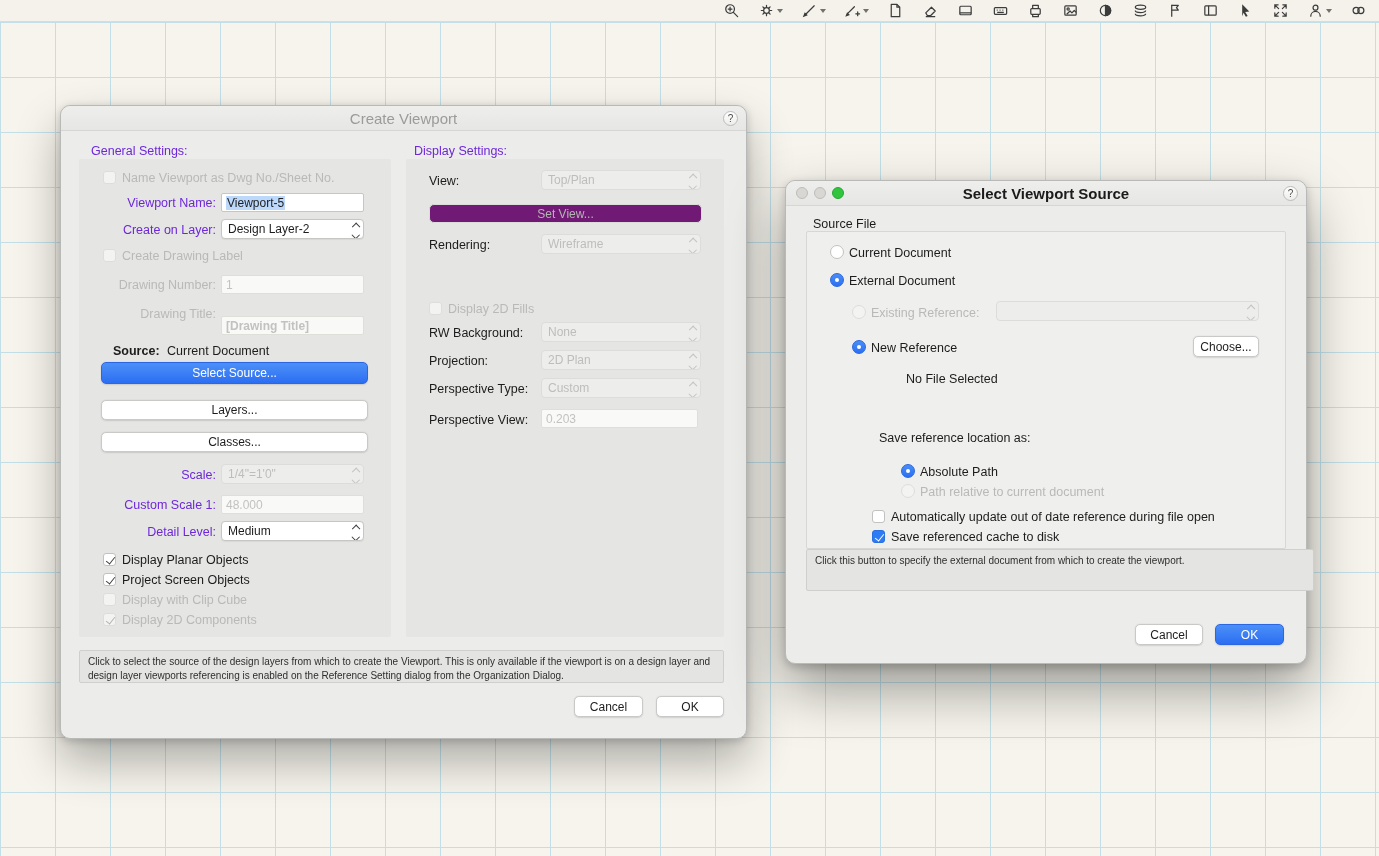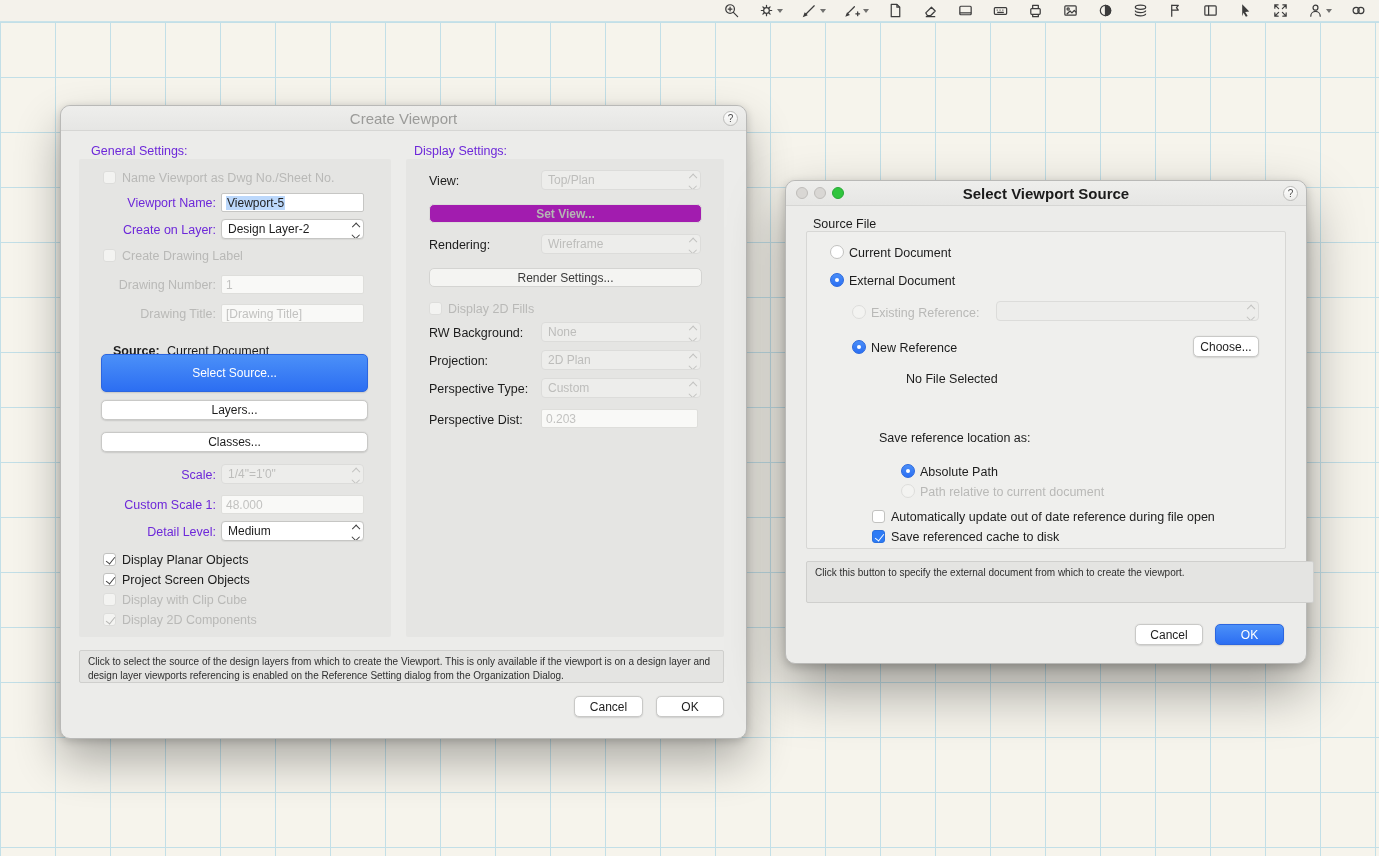--- a/index.html
+++ b/index.html
@@ -59,21 +59,21 @@
   .steppers { position:absolute; right:5px; top:4px; display:flex; flex-direction:column; gap:2.5px; }
   .c { width:4.5px; height:4.5px; border-style:solid; border-color:#3f3f3f; }
   .c.up { border-width:1.5px 1.5px 0 0; transform:rotate(-45deg); }
   .c.down { border-width:0 1.5px 1.5px 0; transform:rotate(45deg); }
   .popup.dis .c { border-color:#c3c3c1; }
 
   .btn { position:absolute; box-sizing:border-box; display:flex; align-items:center; justify-content:center;
     background:#fff; border:1px solid #c9c9c7; border-radius:5px; font-size:12px; color:#1d1d1d;
     box-shadow:0 0.5px 1.5px rgba(0,0,0,0.12); cursor:default; white-space:nowrap; }
   .btn.primary { background:linear-gradient(180deg,#4b90f8,#2c6ef2); border-color:#2c66e0; color:#fff; }
-  .btn.disbtn { background:#a21caf; color:#b5b5b3; border-color:#dcdcda; box-shadow:none;font-weight:bold; }
+  .btn.disbtn { background:#701a75; color:#b5b5b3; border-color:#dcdcda; box-shadow:none; }
   .btn.flat { background:#f4f4f2; color:#3a3a3a; border-color:#d4d4d2; box-shadow:none; }
 
   .cb { position:absolute; width:13px; height:13px; box-sizing:border-box; background:#fff;
     border:1px solid #c2c2c0; border-radius:3px; }
   .cb.checked::after { content:""; position:absolute; left:3.5px; top:0.5px; width:4px; height:8px;
     border:solid #3f3f3f; border-width:0 1.6px 1.6px 0; transform:rotate(38deg); }
   .cb.blue { background:#2d7bf5; border-color:#2a6fde; }
   .cb.blue.checked::after { border-color:#fff; }
   .cb.dis { background:#f3f3f1; border-color:#dddddb; }
   .cb.dis.checked::after { border-color:#b3b3b1; }
@@ -238,26 +238,26 @@
         </span>
     </div>
 
     <span class="cb dis" style="left:42px;top:143px"></span>
     <span class="lbl g" style="left:61px;top:143px">Create Drawing Label</span>
 
     <span class="lblr" style="top:172px;color:#b9b9b7">Drawing Number:</span>
     <input class="field dis-field" style="left: 160px; top: 169px; width: 143px;" value="1">
 
     <span class="lblr" style="top:201px;color:#b9b9b7">Drawing Title:</span>
-    <input class="field dis-field" style="left: 160px; top: 198px; width: 143px;" value="[Drawing Title]">
+    <input class="field dis-field" style="left: 160px; top: 210px; width: 143px; font-weight: bold;" value="[Drawing Title]">
 
     <span class="lbl b" style="left:52px;top:238px">Source:</span>
     <span class="lbl" style="left:106px;top:238px">Current Document</span>
 
-    <div class="btn primary" style="left:40px;top:248px;width:267px;height:38px">Select Source...</div>
+    <div class="btn primary" style="left:40px;top:256px;width:267px;height:22px">Select Source...</div>
     <div class="btn" style="left:40px;top:294px;width:267px;height:20px">Layers...</div>
     <div class="btn" style="left:40px;top:326px;width:267px;height:20px">Classes...</div>
 
     <span class="lblr" style="top:362px">Scale:</span>
     <div class="popup dis" style="left:160px;top:358px;width:143px">
       <span>1/4"=1'0"</span>
       <span class="steppers">
           <span class="c up"></span>
           <span class="c down"></span>
         </span>
@@ -295,21 +295,20 @@
     <div class="btn disbtn" style="left:368px;top:98px;width:273px;height:19px">Set View...</div>
 
     <span class="lbl" style="left:368px;top:132px">Rendering:</span>
     <div class="popup dis" style="left:480px;top:128px;width:160px">
       <span>Wireframe</span>
       <span class="steppers">
           <span class="c up"></span>
           <span class="c down"></span>
         </span>
     </div>
-    <div class="btn flat" style="left:368px;top:162px;width:273px;height:19px">Render Settings...</div>
 
     <span class="cb dis" style="left:368px;top:196px"></span>
     <span class="lbl g" style="left:387px;top:196px">Display 2D Fills</span>
 
     <span class="lbl" style="left:368px;top:220px">RW Background:</span>
     <div class="popup dis" style="left:480px;top:216px;width:160px">
       <span>None</span>
       <span class="steppers">
           <span class="c up"></span>
           <span class="c down"></span>
@@ -327,21 +326,21 @@
 
     <span class="lbl" style="left:368px;top:276px">Perspective Type:</span>
     <div class="popup dis" style="left:480px;top:272px;width:160px">
       <span>Custom</span>
       <span class="steppers">
           <span class="c up"></span>
           <span class="c down"></span>
         </span>
     </div>
 
-    <span class="lbl" style="left:368px;top:307px">Perspective Dist:</span>
+    <span class="lbl" style="left:368px;top:307px">Perspective View:</span>
     <input class="field dis-field" style="left: 480px; top: 303px; width: 157px;" value="0.203">
 
     <div class="helpband" style="left:18px;top:544px;width:645px;height:33px">Click to select the source of the design layers from which to create the Viewport. This is only available if the viewport is on a design layer and design layer viewports referencing is enabled on the Reference Setting dialog from the Organization Dialog.</div>
     <div class="btn" style="left:513px;top:590px;width:69px;height:21px">Cancel</div>
     <div class="btn" style="left:595px;top:590px;width:68px;height:21px">OK</div>
   </div>
 
   <div class="dialog" style="left:785px;top:180px;width:520px;height:482px;box-shadow:0 25px 55px rgba(0,0,0,0.38),0 3px 10px rgba(0,0,0,0.2)">
     <div class="titlebar">
       <span class="tl gray" style="left:10px"></span>
@@ -383,19 +382,19 @@
 
     <span class="radio dis" style="left:115px;top:303px"></span>
     <span class="lbl g" style="left:134px;top:304px">Path relative to current document</span>
 
     <span class="cb" style="left:86px;top:329px"></span>
     <span class="lbl" style="left:105px;top:329px">Automatically update out of date reference during file open</span>
 
     <span class="cb blue checked" style="left:86px;top:349px"></span>
     <span class="lbl" style="left:105px;top:349px">Save referenced cache to disk</span>
 
-    <div class="helpband" style="left:20px;top:380px;width:508px;height:42px">Click this button to specify the external document from which to create the viewport.</div>
+    <div class="helpband" style="left:20px;top:368px;width:508px;height:42px">Click this button to specify the external document from which to create the viewport.</div>
 
     <div class="btn" style="left:349px;top:443px;width:68px;height:21px">Cancel</div>
     <div class="btn primary" style="left:429px;top:443px;width:69px;height:21px">OK</div>
   </div>
 
 </div>
 
 </body></html>

